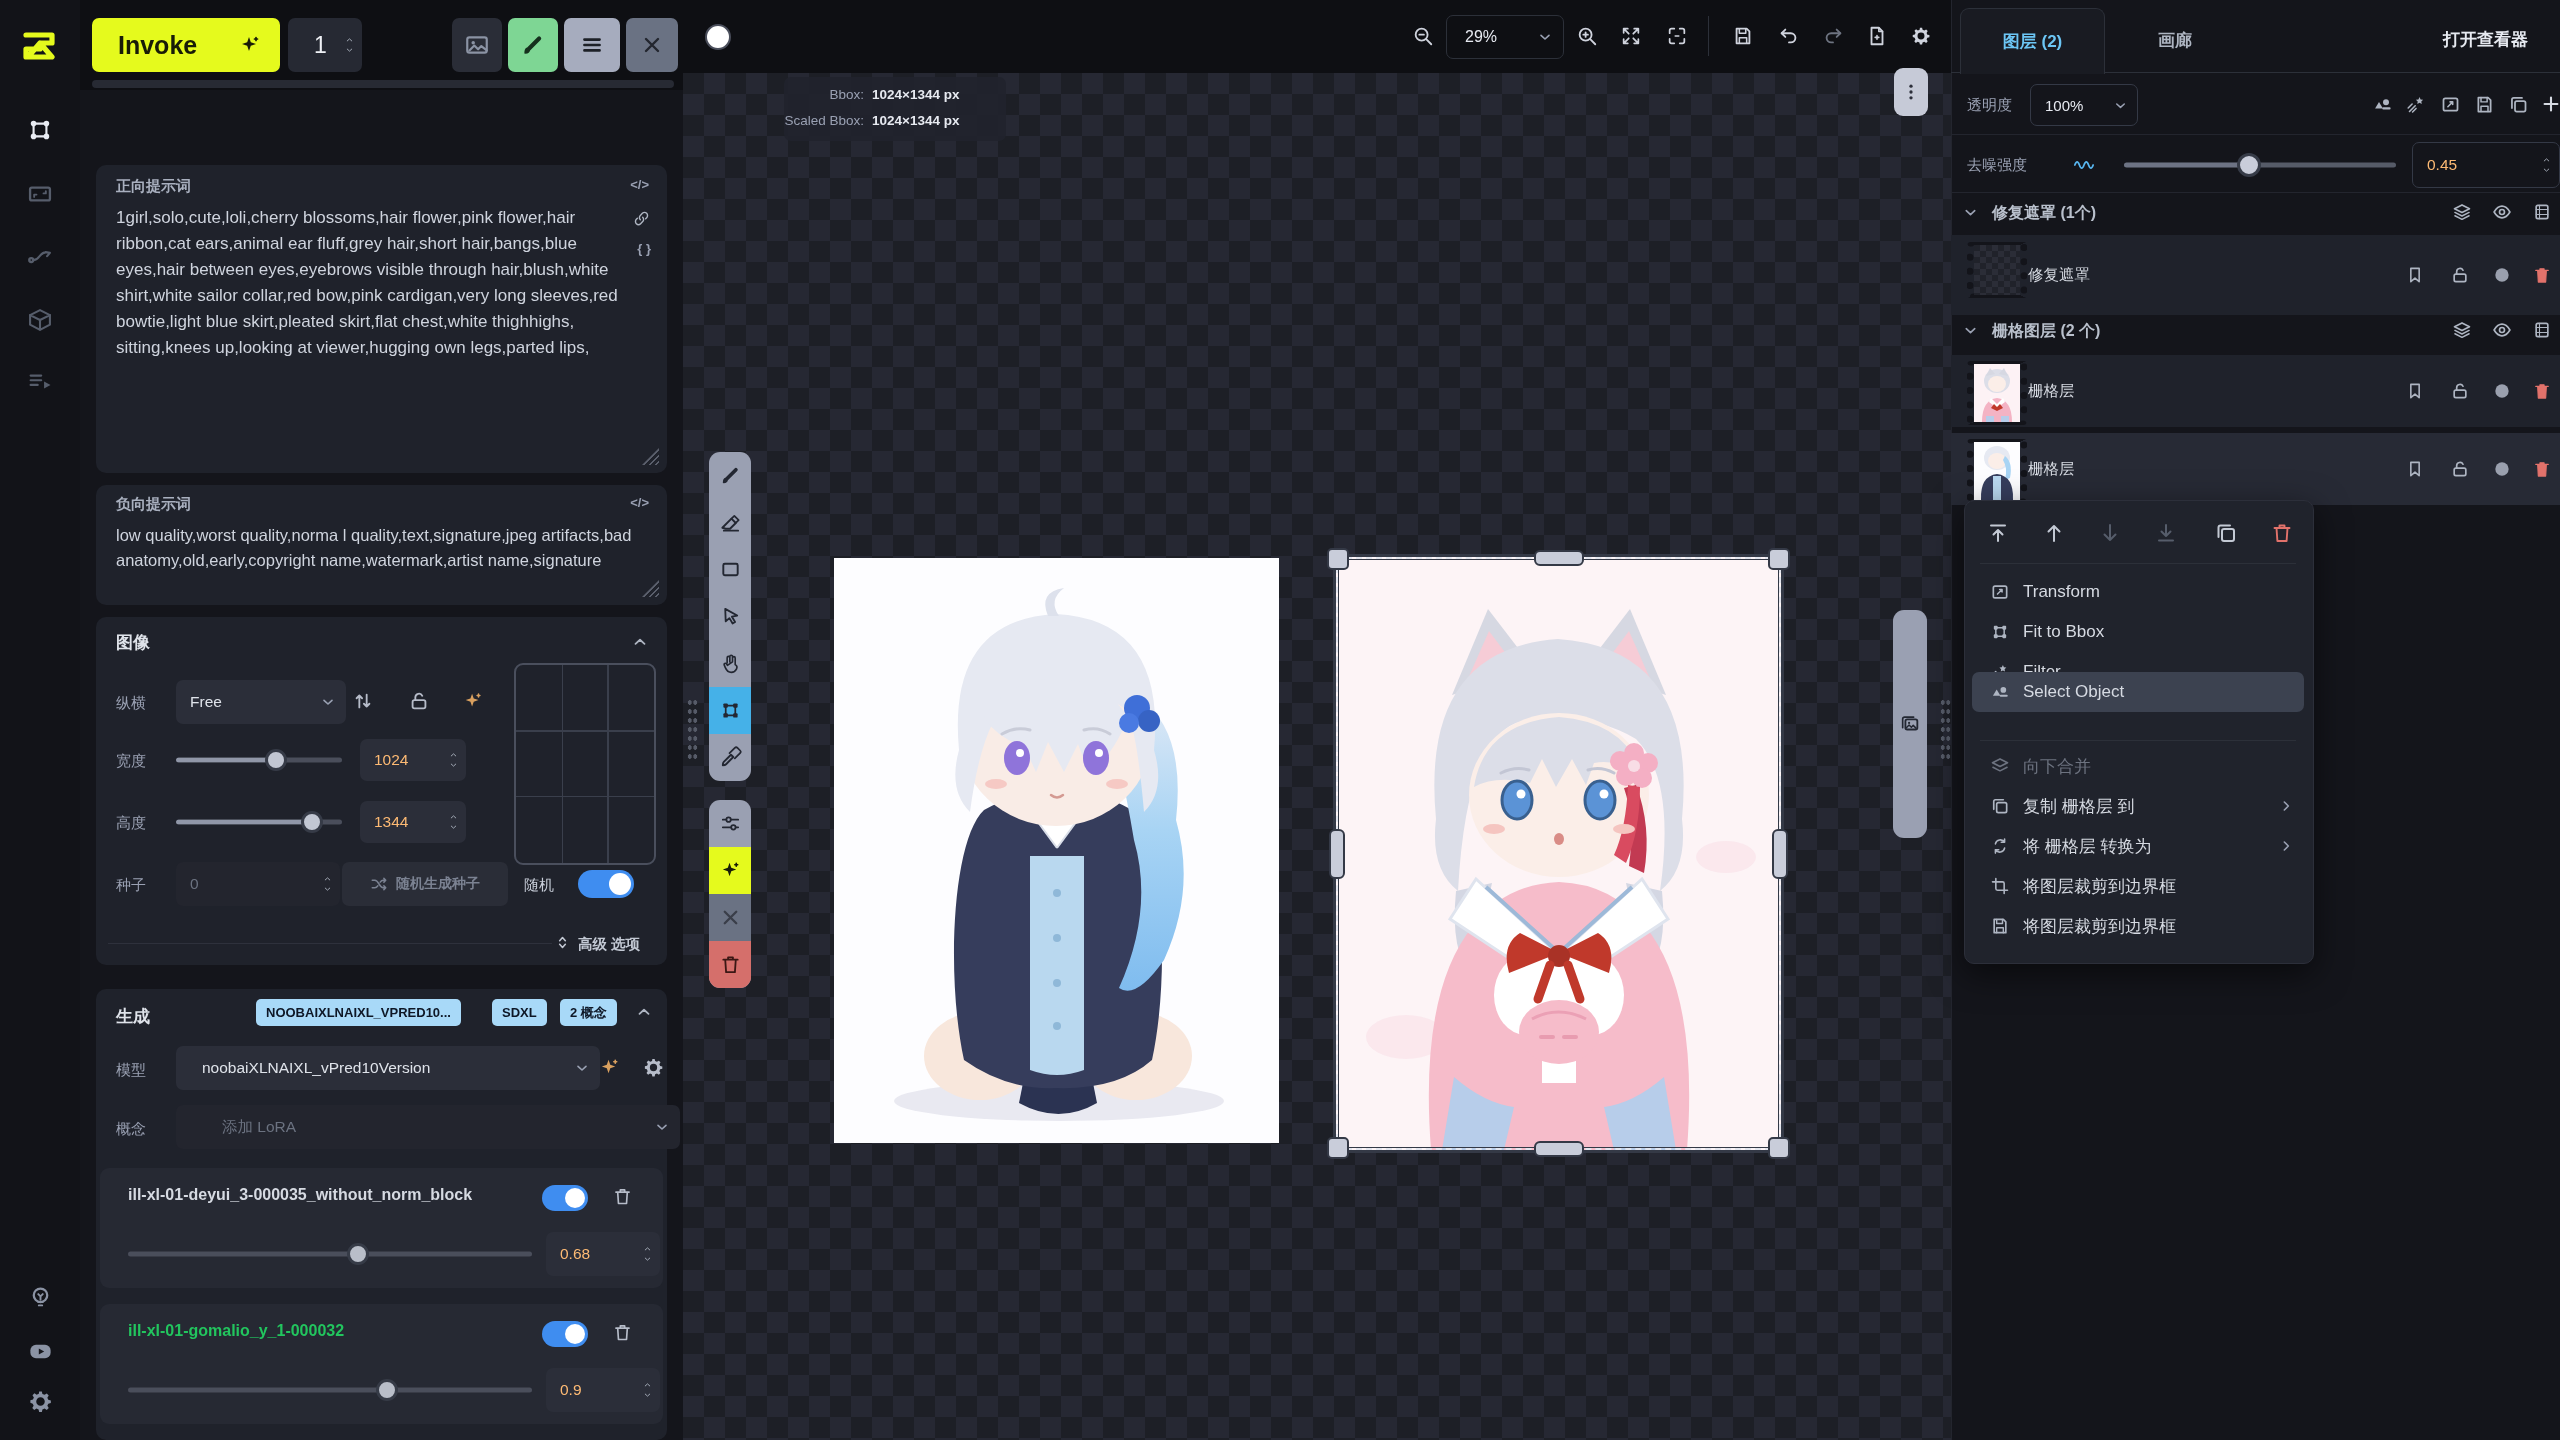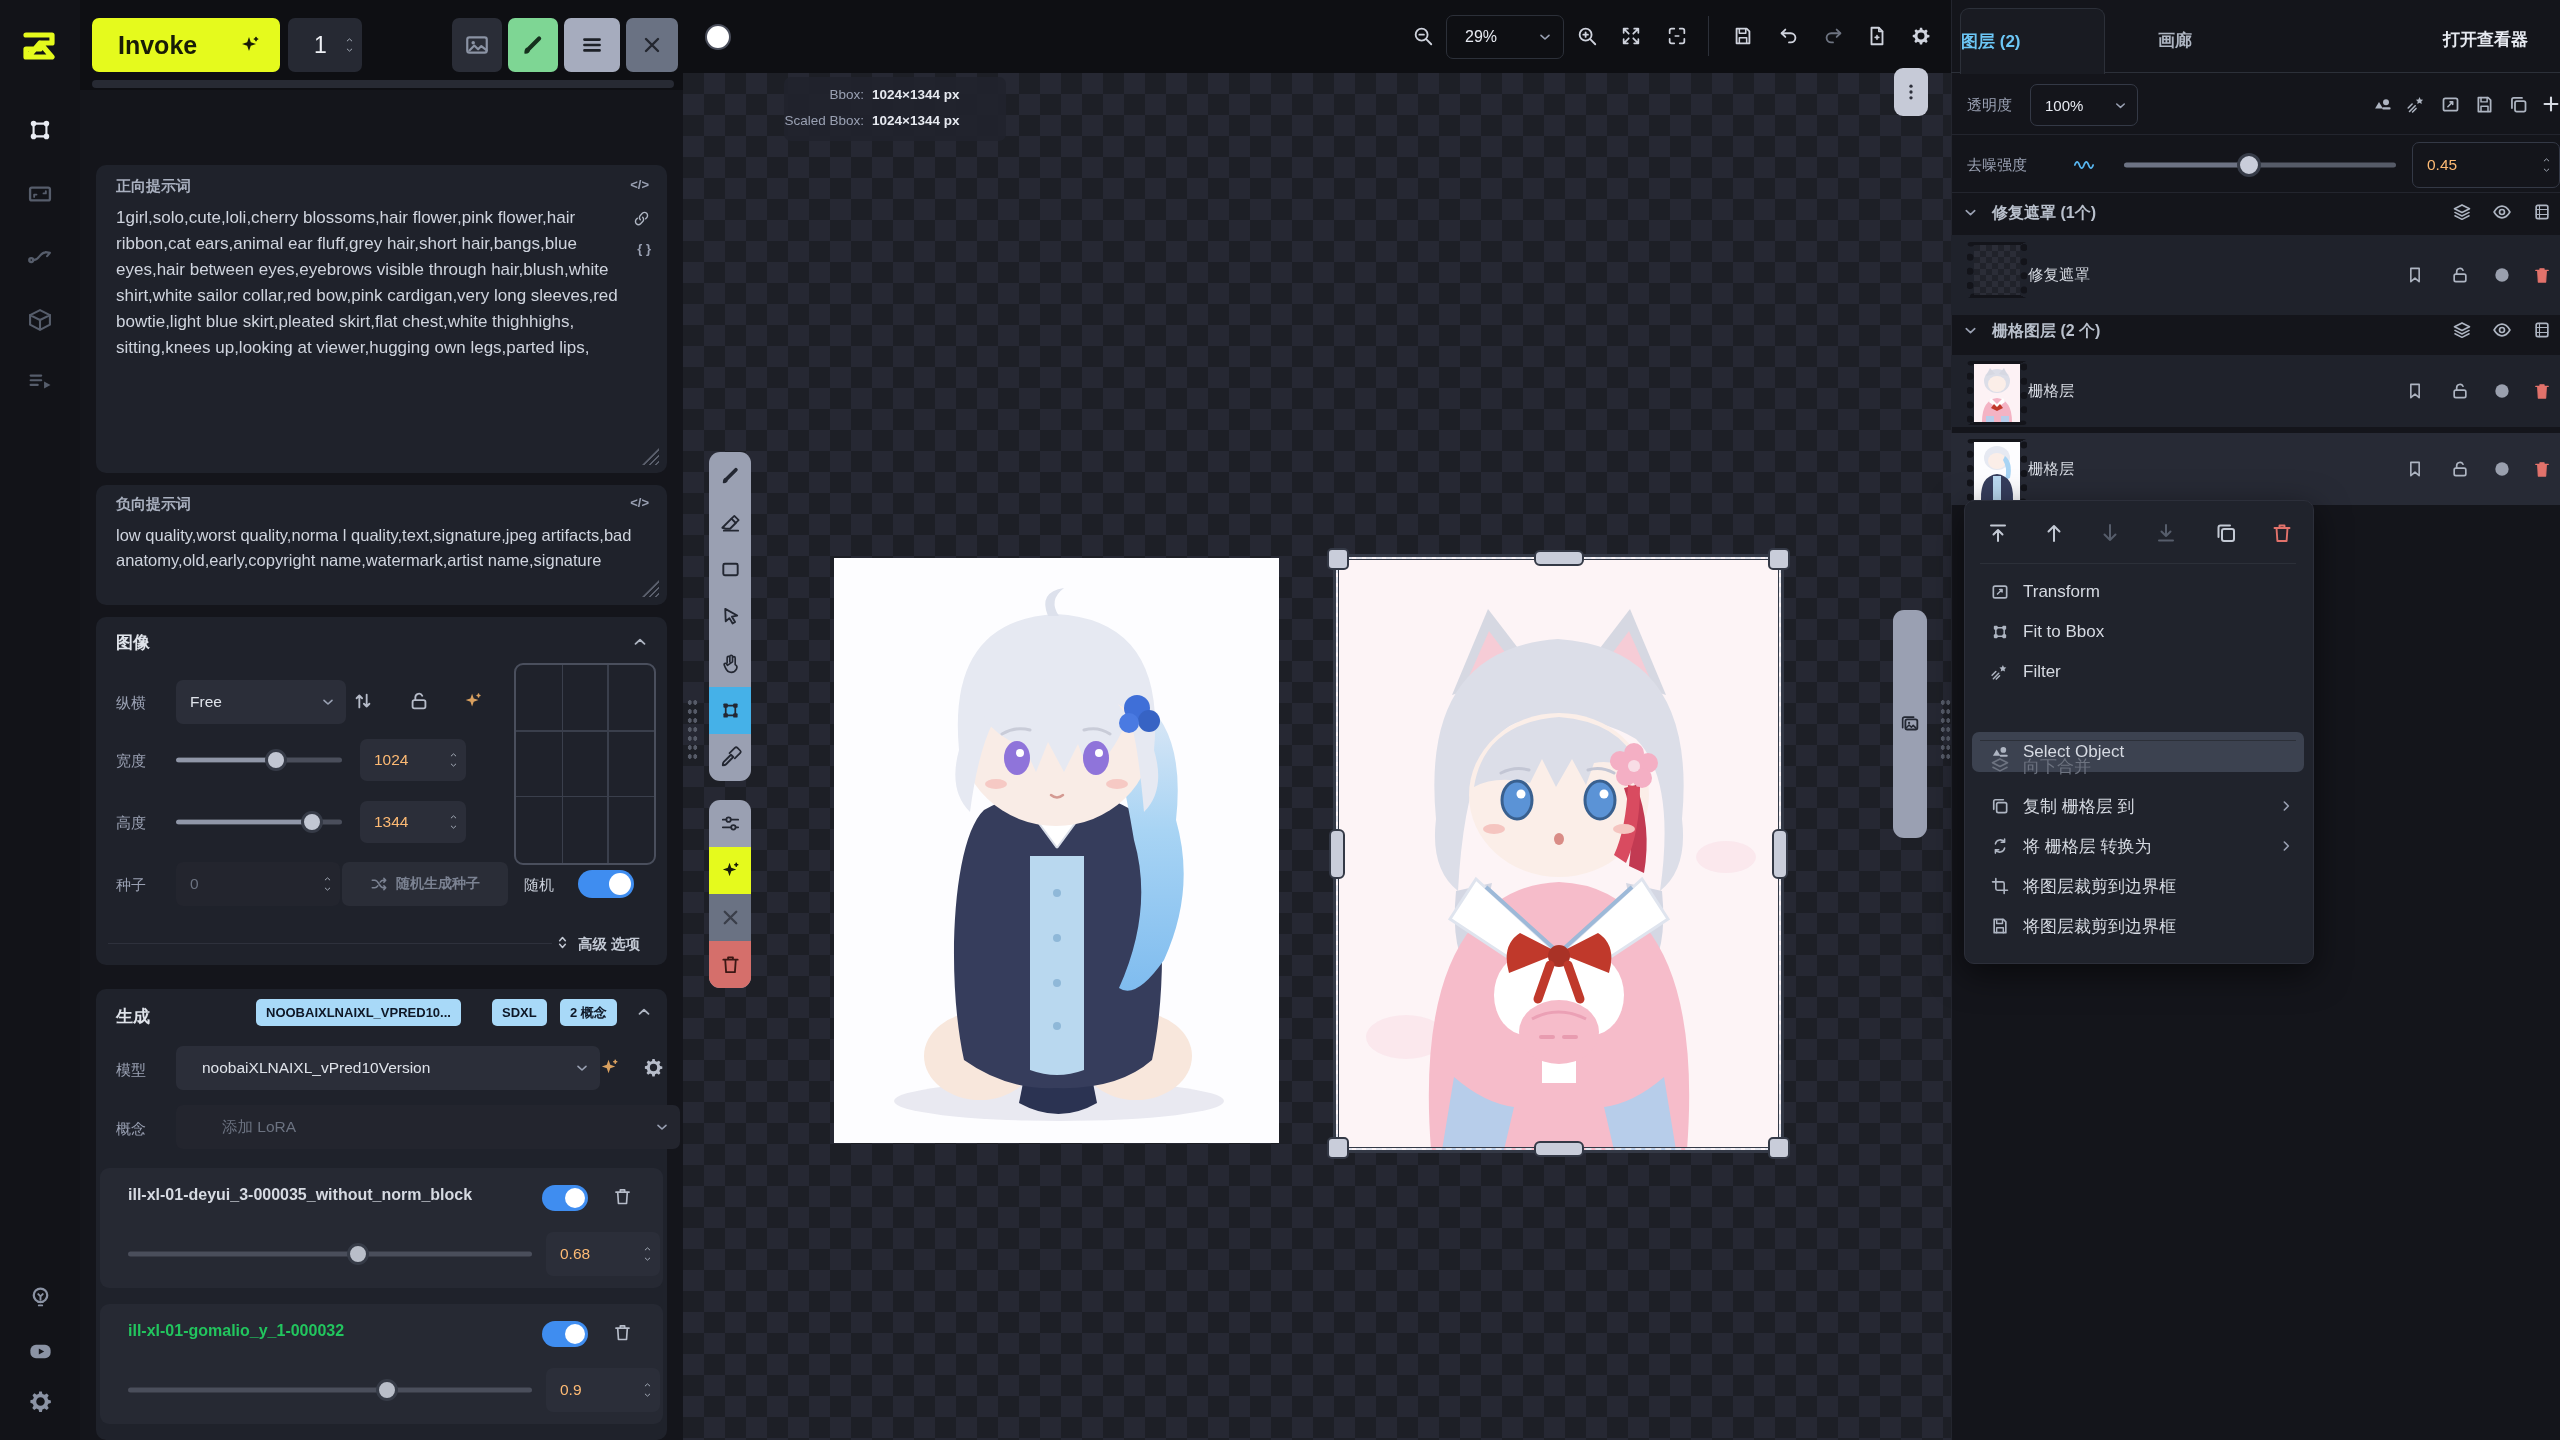--- a/index.html
+++ b/index.html
@@ -697,21 +697,21 @@
           <circle cx="11" cy="10.8" r="1.2" fill="currentColor" stroke="none"></circle>
           <path d="M8 16l3-3 2.5 2.5 2-2 3 3" stroke-width="1.6"></path>
         </svg>
       </span>
   </div>
   <div class="dots" style="left:1940px;top:698px;"></div>
   <div class="dots" style="left:687px;top:698px;"></div>
 
   <div class="abs" style="left:1951px;top:0;width:609px;height:1440px;background:#14151b;border-left:1px solid #23252e;"></div>
   <div class="abs" style="left:1951px;top:72px;width:609px;height:1px;background:#2c3039;"></div>
-  <div class="abs" style="left:1960px;top:8px;width:143px;height:65px;background:#191b22;border:1px solid #2c3039;border-bottom:none;border-radius:9px 9px 0 0;display:flex;align-items:center;justify-content:flex-start;">
+  <div class="abs" style="left:1960px;top:8px;width:143px;height:65px;background:#191b22;border:1px solid #2c3039;border-bottom:none;border-radius:9px 9px 0 0;display:flex;align-items:center;justify-content:center;">
     <span style="font-size:17px;font-weight:bold;color:#6cc6f5;">图层 (2)</span>
   </div>
   <div class="abs" style="left:2120px;top:8px;width:110px;height:65px;display:flex;align-items:center;justify-content:center;">
     <span style="font-size:17px;font-weight:bold;color:#aeb5c2;">画廊</span>
   </div>
   <span class="abs" style="left:2443px;top:28px;font-size:17px;font-weight:bold;color:#e7eaf1;">打开查看器</span>
 
   <span class="abs lbl" style="left:1967px;top:96px;">透明度</span>
   <div class="abs" style="left:2030px;top:84px;width:106px;height:40px;border:1.5px solid #343946;border-radius:7px;display:flex;align-items:center;">
     <span style="margin-left:14px;font-size:15px;color:#e7eaf1;">100%</span>
@@ -996,21 +996,21 @@
   </div>
   <div class="menu-item" style="top:652px;z-index:11;">
     <span class="ic">
         <svg viewBox="0 0 24 24" fill="none" stroke="currentColor" stroke-width="2" stroke-linecap="round" stroke-linejoin="round">
           <path d="M15.5 3.5l1.2 2.7 2.9.4-2.1 2 .5 2.9-2.5-1.4-2.6 1.4.5-2.9-2.1-2 2.9-.4z" fill="currentColor" stroke="none"></path>
           <path d="M4 20l6.5-6.5M7.5 20.5l4-4M2.5 16L7 11.5" stroke-width="1.8"></path>
         </svg>
       </span>
     <span class="mlabel">Filter</span>
   </div>
-  <div class="menu-item" style="top:732px;z-index:11;">
+  <div class="menu-item" style="top:672px;z-index:11;">
     <div style="position:absolute;left:8px;right:8px;top:0;bottom:0;background:#3c4250;border-radius:7px;"></div>
     <span class="ic" style="position:relative;">
         <svg viewBox="0 0 24 24" fill="none" stroke="currentColor" stroke-width="2" stroke-linecap="round" stroke-linejoin="round">
           <path d="M3.5 16.5L8 9l4.5 7.5z" fill="currentColor" stroke="none"></path>
           <circle cx="16" cy="9.5" r="3.4" fill="currentColor" stroke="none"></circle>
           <path d="M13 16.5h7" stroke-width="2.6"></path>
         </svg>
       </span>
     <span class="mlabel" style="position:relative;">Select Object</span>
   </div>

